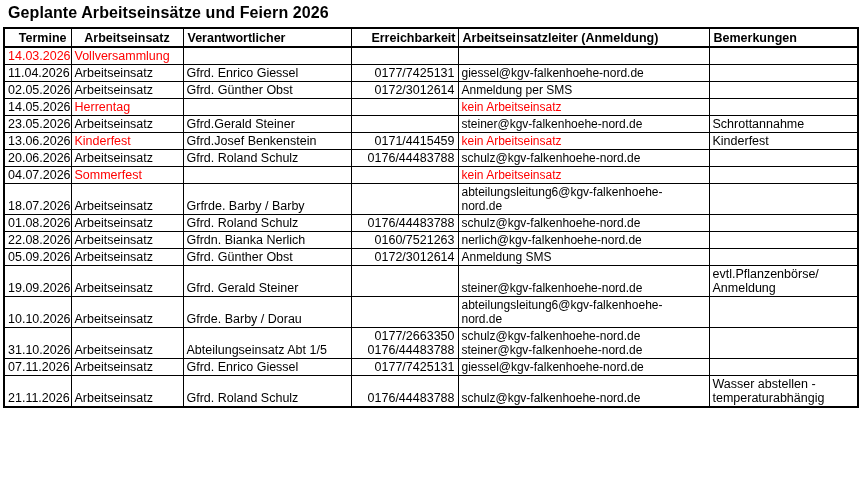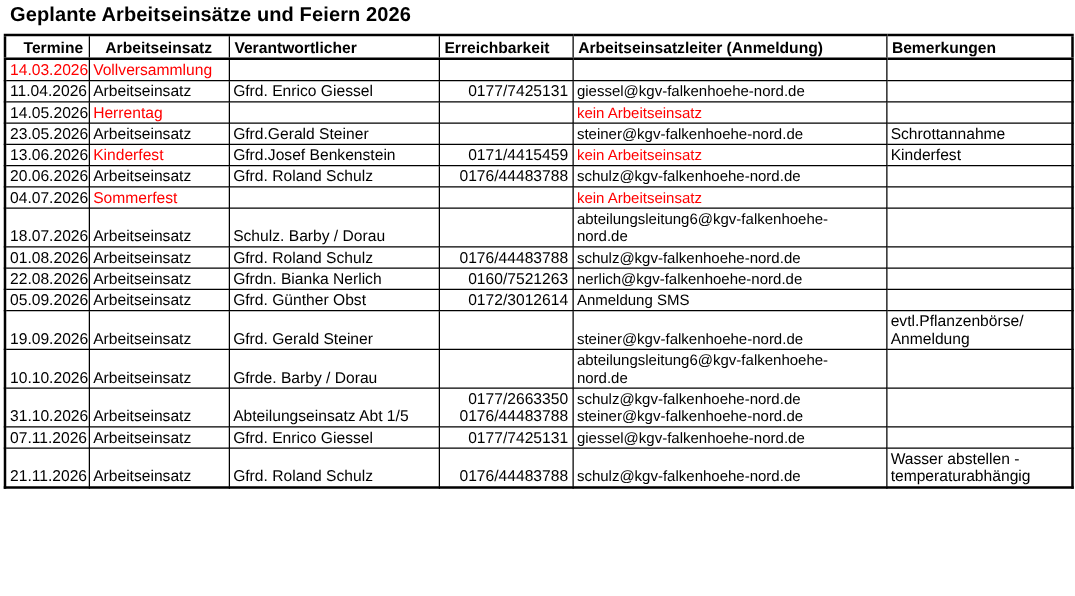--- a/index.html
+++ b/index.html
@@ -36,21 +36,21 @@
     font-size: 12.5px; font-weight: bold;
     height: 19px;
     padding: 1px 4px;
     text-align: left;
     vertical-align: middle;
     white-space: nowrap;
     overflow: hidden;
   }
   th.c0 { text-align: right; }
   th.c1 { text-align: center; }
-  th.c3 { text-align: left; padding-right: 2px; }
+  th.c3 { text-align: right; padding-right: 2px; }
   td {
     border: 1px solid #000;
     font-size: 12.5px;
     height: 17px;
     line-height: 14px;
     padding: 1px 3px;
     vertical-align: bottom;
     text-align: left;
     white-space: pre-line;
     overflow: hidden;
@@ -96,20 +96,28 @@
         </tr>
         <tr>
           <td class="c0">11.04.2026</td>
           <td class="c1">Arbeitseinsatz</td>
           <td class="c2">Gfrd. Enrico Giessel</td>
           <td class="c3">0177/7425131</td>
           <td class="c4">giessel@kgv-falkenhoehe-nord.de</td>
           <td class="c5"></td>
         </tr>
         <tr>
+          <td class="c0">02.05.2026</td>
+          <td class="c1">Arbeitseinsatz</td>
+          <td class="c2">Gfrd. Günther Obst</td>
+          <td class="c3">0172/3012614</td>
+          <td class="c4">Anmeldung per SMS</td>
+          <td class="c5"></td>
+        </tr>
+        <tr>
           <td class="c0">14.05.2026</td>
           <td class="c1 red">Herrentag</td>
           <td class="c2"></td>
           <td class="c3"></td>
           <td class="c4 red">kein Arbeitseinsatz</td>
           <td class="c5"></td>
         </tr>
         <tr>
           <td class="c0">23.05.2026</td>
           <td class="c1">Arbeitseinsatz</td>
@@ -138,21 +146,21 @@
           <td class="c0">04.07.2026</td>
           <td class="c1 red">Sommerfest</td>
           <td class="c2"></td>
           <td class="c3"></td>
           <td class="c4 red">kein Arbeitseinsatz</td>
           <td class="c5"></td>
         </tr>
         <tr>
           <td class="c0">18.07.2026</td>
           <td class="c1">Arbeitseinsatz</td>
-          <td class="c2">Schulz. Barby / Dorau</td>
+          <td class="c2">Grfrde. Barby / Barby</td>
           <td class="c3"></td>
           <td class="c4">abteilungsleitung6@kgv-falkenhoehe-
 nord.de</td>
           <td class="c5"></td>
         </tr>
         <tr>
           <td class="c0">01.08.2026</td>
           <td class="c1">Arbeitseinsatz</td>
           <td class="c2">Gfrd. Roland Schulz</td>
           <td class="c3">0176/44483788</td>

